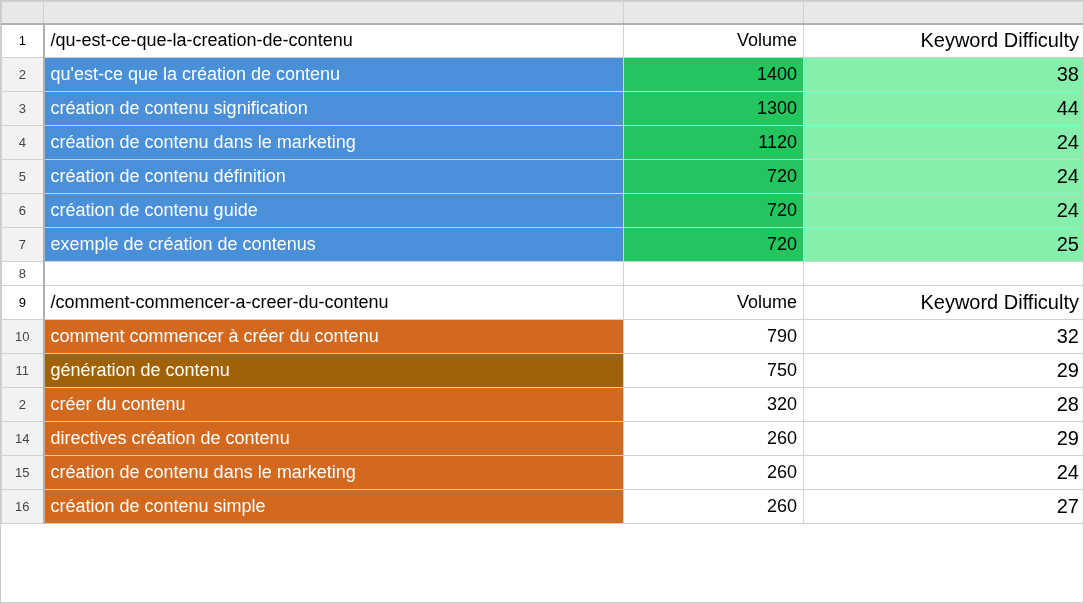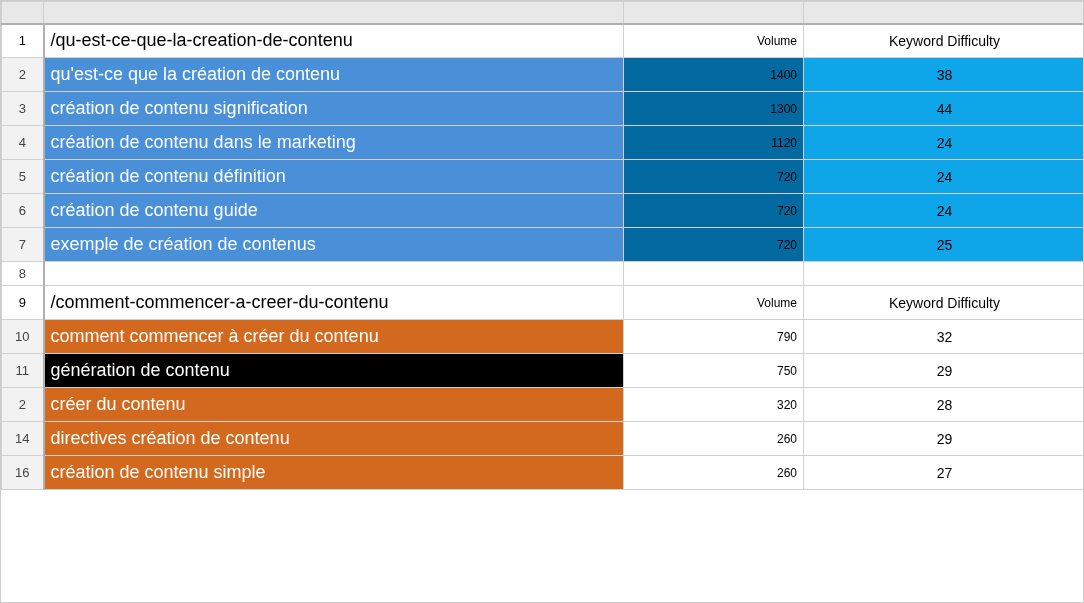--- a/index.html
+++ b/index.html
@@ -60,48 +60,48 @@
     }
 
     
     td.cell-a {
       color: #000;
       font-size: 18px;
     }
     td.cell-c {
       text-align: right;
       color: #000;
-      font-size: 12px;
+      font-size: 18px;
     }
     td.cell-d {
-      text-align: center;
-      color: #000;
-      font-size: 14px;
+      text-align: right;
+      color: #000;
+      font-size: 20px;
     }
 
     
     .row-blue td.cell-a {
       background-color: #4a90d9;
       color: #fff;
       margin-left: 15px;
     }
     .row-blue td.cell-c {
-      background-color: #0369a1;
+      background-color: #22c55e;
     }
     .row-blue td.cell-d {
-      background-color: #0ea5e9;
+      background-color: #86efac;
     }
 
     
     .row-orange td.cell-a {
       background-color: #d2691e;
       color: #fff;
     }
     .row-orange-yellow td.cell-a {
-      background-color: #000000;
+      background-color: #a16207;
       color: #fff;
     }
     .row-orange td.cell-c,
     .row-orange td.cell-d,
     .row-orange-yellow td.cell-c,
     .row-orange-yellow td.cell-d {
       background-color: #fff;
     }
 
     
@@ -213,20 +213,26 @@
           <td class="cell-c">320</td>
           <td class="cell-d">28</td>
         </tr>
         <tr class="row-orange">
           <td class="row-num">14</td>
           <td class="cell-a">directives création de contenu</td>
           <td class="cell-c">260</td>
           <td class="cell-d">29</td>
         </tr>
         <tr class="row-orange">
+          <td class="row-num">15</td>
+          <td class="cell-a">création de contenu dans le marketing</td>
+          <td class="cell-c">260</td>
+          <td class="cell-d">24</td>
+        </tr>
+        <tr class="row-orange">
           <td class="row-num">16</td>
           <td class="cell-a">création de contenu simple</td>
           <td class="cell-c">260</td>
           <td class="cell-d">27</td>
         </tr>
       </tbody>
   </table>
 </div>
 
 </body></html>

